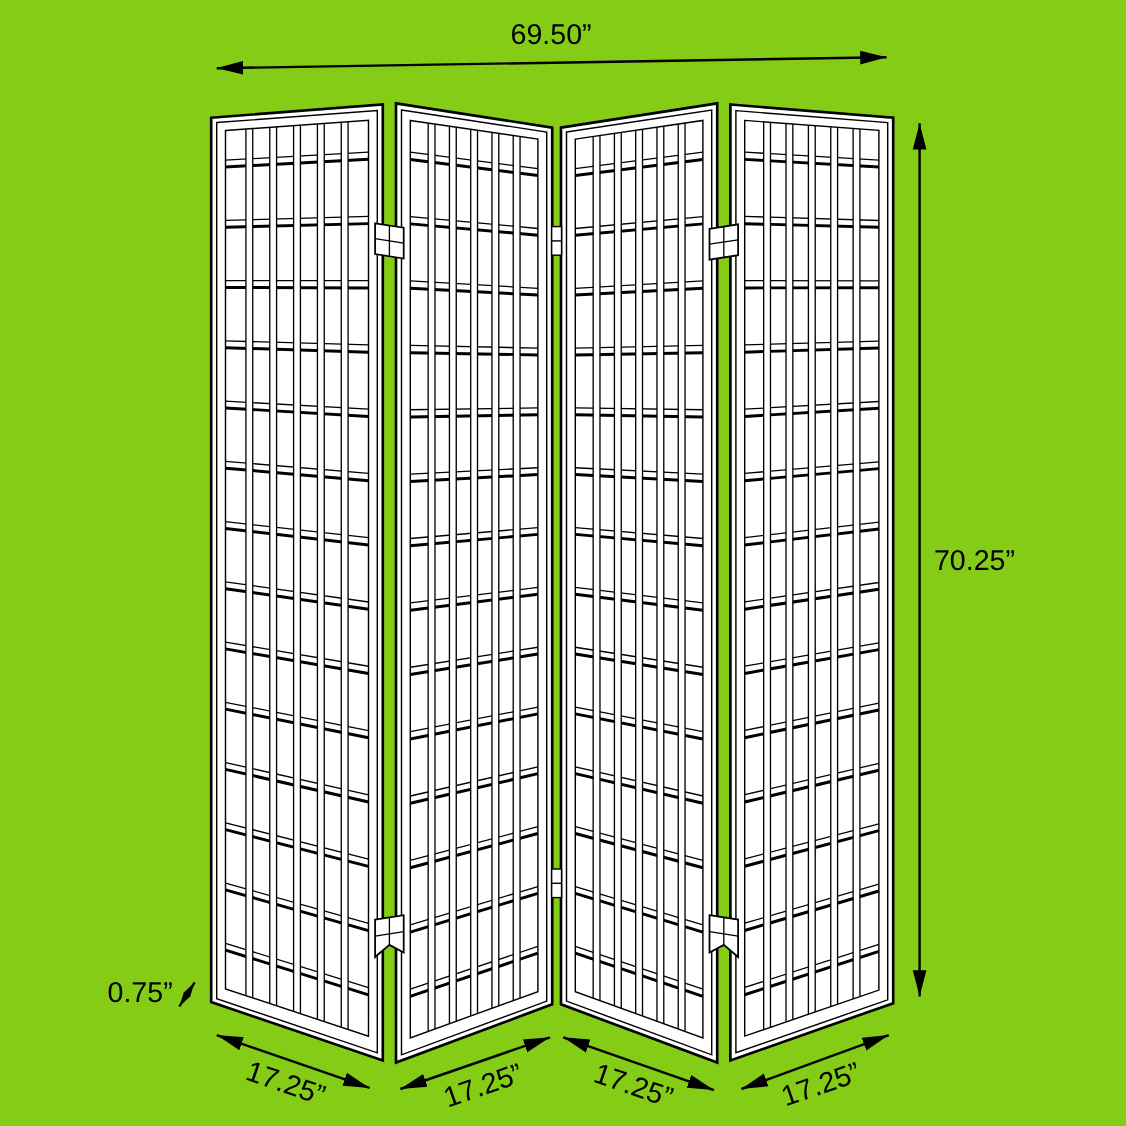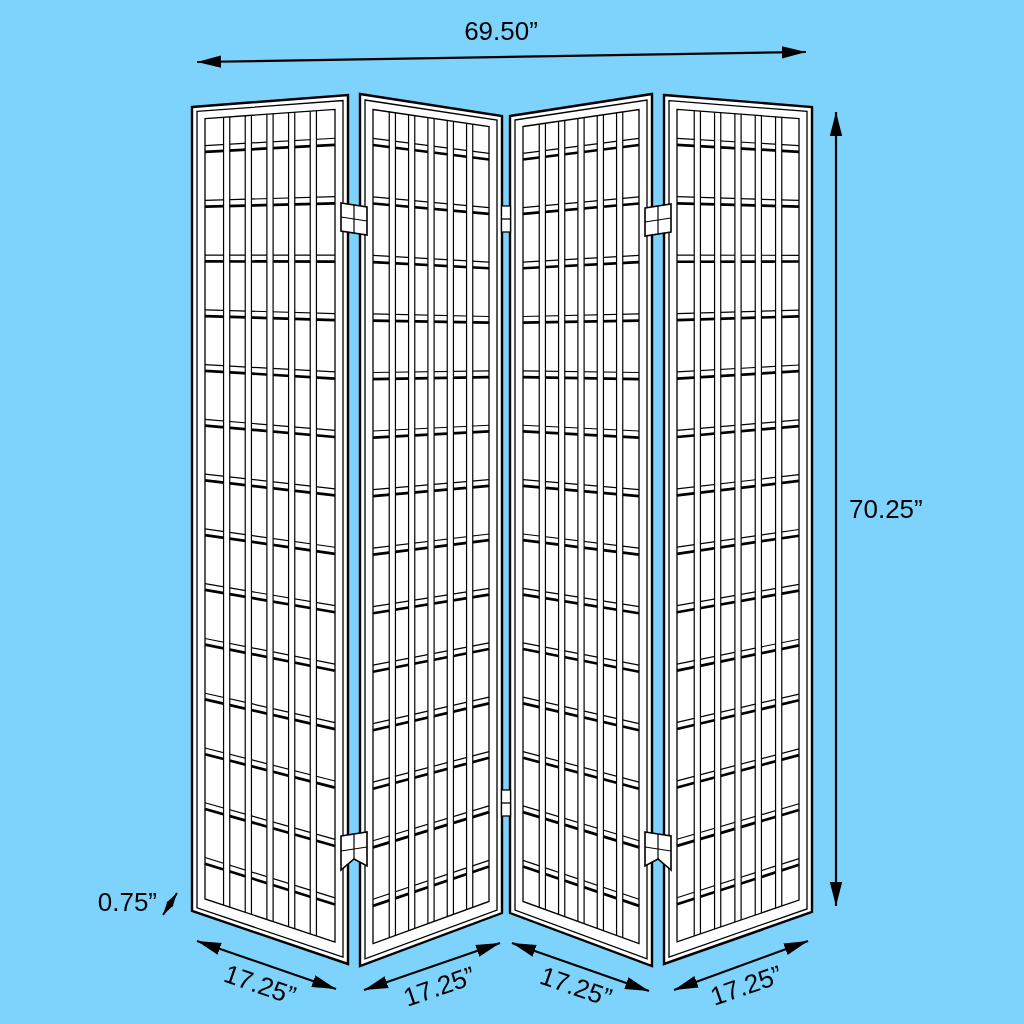--- a/index.html
+++ b/index.html
@@ -4,21 +4,21 @@
 <style>
   html, body {
     margin: 0;
     padding: 0;
     background: #ffffff;
   }
   .stage {
     position: relative;
     width: 1024px;
     height: 1024px;
-    background: #7dd3fc;
+    background: #84cc16;
     overflow: hidden;
   }
   svg.drawing {
     display: block;
     width: 1024px;
     height: 1024px;
   }
   .dimline {
     stroke: #000000;
     stroke-width: 2.2;

